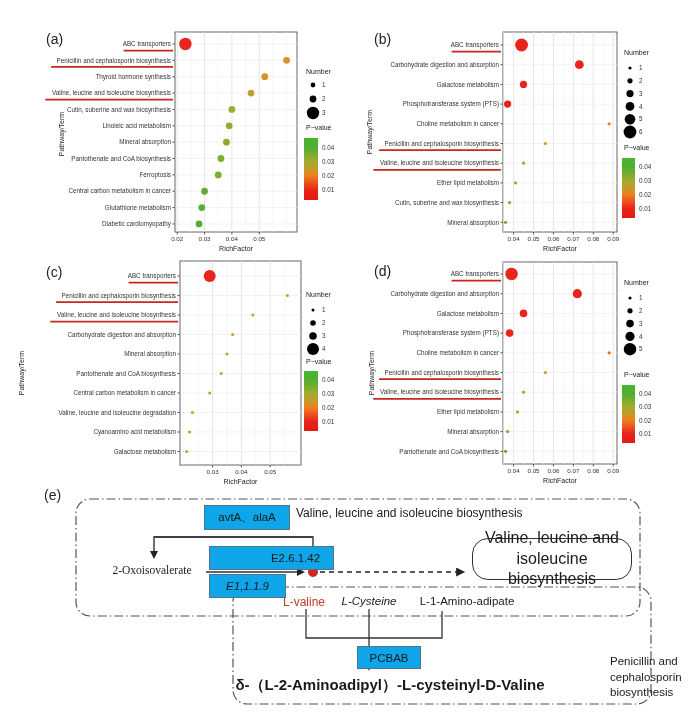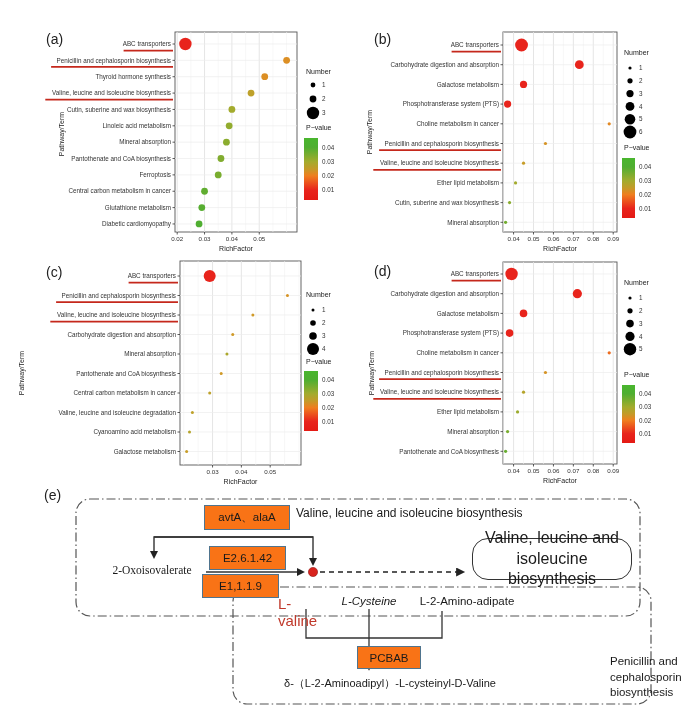--- a/index.html
+++ b/index.html
@@ -2,31 +2,31 @@
 <html><head>
 <meta charset="utf-8">
 <style>
   html,body{margin:0;padding:0;background:#fff;}
   .figure{position:relative;width:700px;height:719px;background:#ffffff;overflow:hidden;
           font-family:"Liberation Sans","DejaVu Sans",sans-serif;}
   #charts{position:absolute;left:0;top:0;}
   .eo{position:absolute;color:#1a1a1a;font-family:"Liberation Sans","DejaVu Sans",sans-serif;}
   .tag-e{left:44px;top:487px;font-size:14px;color:#222;}
   .region-title{left:296px;top:506px;font-size:12px;}
-  .genebox{background:#f97316;border:1.2px solid #4f748e;color:#1a1a1a;
+  .genebox{background:#0ea5e9;border:1.2px solid #4f748e;color:#1a1a1a;
            display:flex;align-items:center;justify-content:center;font-size:11.5px;}
   .gb-avta{left:204px;top:505px;width:84px;height:23px;}
-  .gb-e2{left:209px;top:546px;width:75px;height:22px;}
-  .gb-e1{left:202px;top:574px;width:75px;height:22px;}
+  .gb-e2{left:209px;top:546px;width:75px;height:22px;padding-left:48px;}
+  .gb-e1{left:209px;top:574px;width:75px;height:22px;font-style:italic;}
   .gb-pcbab{left:357px;top:646px;width:62px;height:21px;}
   .node-oxo{left:96px;top:564px;width:112px;text-align:center;font-size:11.5px;font-family:Liberation Serif, serif;}
-  .node-lval{left:278px;top:595px;width:52px;text-align:left;font-size:15px;color:#c0392b;}
+  .node-lval{left:278px;top:595px;width:52px;text-align:center;font-size:12px;color:#c0392b;}
   .node-lcys{left:330px;top:595px;width:78px;text-align:center;font-size:11.5px;font-style:italic;}
   .node-ladip{left:408px;top:595px;width:118px;text-align:center;font-size:11.5px;}
-  .node-product{left:234px;top:676px;width:312px;text-align:center;font-size:11px;}
+  .node-product{left:234px;top:676px;width:312px;text-align:center;font-size:15px;font-weight:bold;}
   .result-box{left:472px;top:538px;width:158px;height:40px;border:1.3px solid #333;border-radius:16px;
               display:flex;align-items:center;justify-content:center;text-align:center;
               font-size:16px;line-height:1.3;background:#fff;}
   .pen-label{left:562px;top:654px;width:96px;font-size:11.5px;line-height:15.5px;margin-left:48px;}
   .pre{white-space:pre-line;}
   #diagram-svg{position:absolute;left:0;top:0;pointer-events:none;}
 </style>
 </head>
 <body>
 
@@ -421,21 +421,21 @@
 
     <div class="eo tag-e">(e)</div>
     <div class="eo region-title">Valine, leucine and isoleucine biosynthesis</div>
     <div class="eo genebox gb-avta">avtA、alaA</div>
     <div class="eo genebox gb-e2">E2.6.1.42</div>
     <div class="eo genebox gb-e1">E1,1.1.9</div>
     <div class="eo genebox gb-pcbab">PCBAB</div>
     <div class="eo node-oxo">2-Oxoisovalerate</div>
     <div class="eo node-lval">L-valine</div>
     <div class="eo node-lcys">L-Cysteine</div>
-    <div class="eo node-ladip">L-2-Amino-adipate</div>
+    <div class="eo node-ladip">L-1-Amino-adipate</div>
     <div class="eo result-box pre">Valine, leucine and
 isoleucine biosynthesis</div>
     <div class="eo node-product">δ-（L-2-Aminoadipyl）-L-cysteinyl-D-Valine</div>
     <div class="eo pen-label pre">Penicillin and
 cephalosporin
 biosynthesis</div>
   </div>
 </div>
 
 </body></html>

